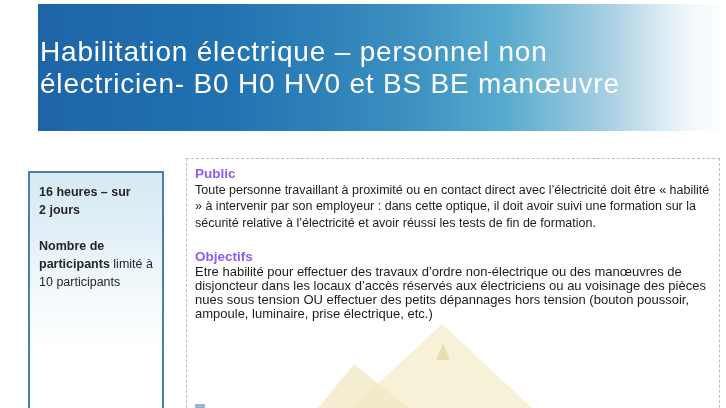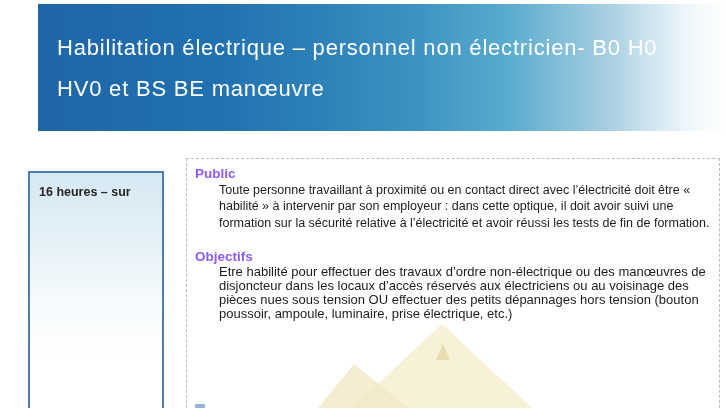--- a/index.html
+++ b/index.html
@@ -16,25 +16,25 @@
     left: 38px; top: 4px;
     width: 688px; height: 127px;
     background: linear-gradient(90deg,
       #1e65a8 0%, #2171b0 26%, #2f82b8 42%, #3d92c2 55%,
       #58abce 68%, #a9cfe2 83%, #eef6fa 94%, #ffffff 100%);
     display: flex;
     align-items: center;
   }
   .banner h1 {
     color: #ffffff;
-    font-size: 22px;
-    line-height: 41px;
+    font-size: 28px;
+    line-height: 32px;
     font-weight: 500;
     letter-spacing: 0.8px;
-    padding-left: 19px;
+    padding-left: 2px;
     max-width: 620px;
     font-family: "Liberation Sans", sans-serif;
   }
   
   .infobox {
     position: absolute;
     left: 28px; top: 171px;
     width: 136px; height: 246px;
     border: 2px solid #4d7fae;
     background: linear-gradient(180deg, #d6e9f3 0%, #e3f0f7 25%, #f7fbfd 55%, #ffffff 75%);
@@ -60,21 +60,20 @@
     font-size: 13.5px;
     font-weight: bold;
     margin: 2px 0 1px 0;
   }
   .frame .sec2 h2 { margin-top: 18px; }
   .frame p {
     color: #1c1c1c;
     font-size: 12.5px;
     line-height: 16.3px;
     max-width: 519px;
-    margin-left: 24px;
   }
   .frame .sec2 p {
     font-size: 13px;
     line-height: 14px;
     max-width: 528px;
   }
   
   .watermark {
     position: absolute;
     left: 318px; top: 318px;
@@ -117,20 +116,24 @@
 </head>
 <body>
 
 <header class="banner">
   <h1>Habilitation électrique – personnel non électricien- B0 H0 HV0 et BS BE manœuvre</h1>
 </header>
 
 <aside class="infobox">
   <div class="group">
     <span class="b block">16 heures – sur</span>
+    <span class="b block">2 jours</span>
+  </div>
+  <div class="group">
+    <span class="b">Nombre de participants</span><span> limité à 10 participants</span>
   </div>
 </aside>
 
 <div class="watermark">
   <div class="peak1"></div>
   <div class="peak2"></div>
   <div class="notch"></div>
 </div>
 
 <main class="frame">

